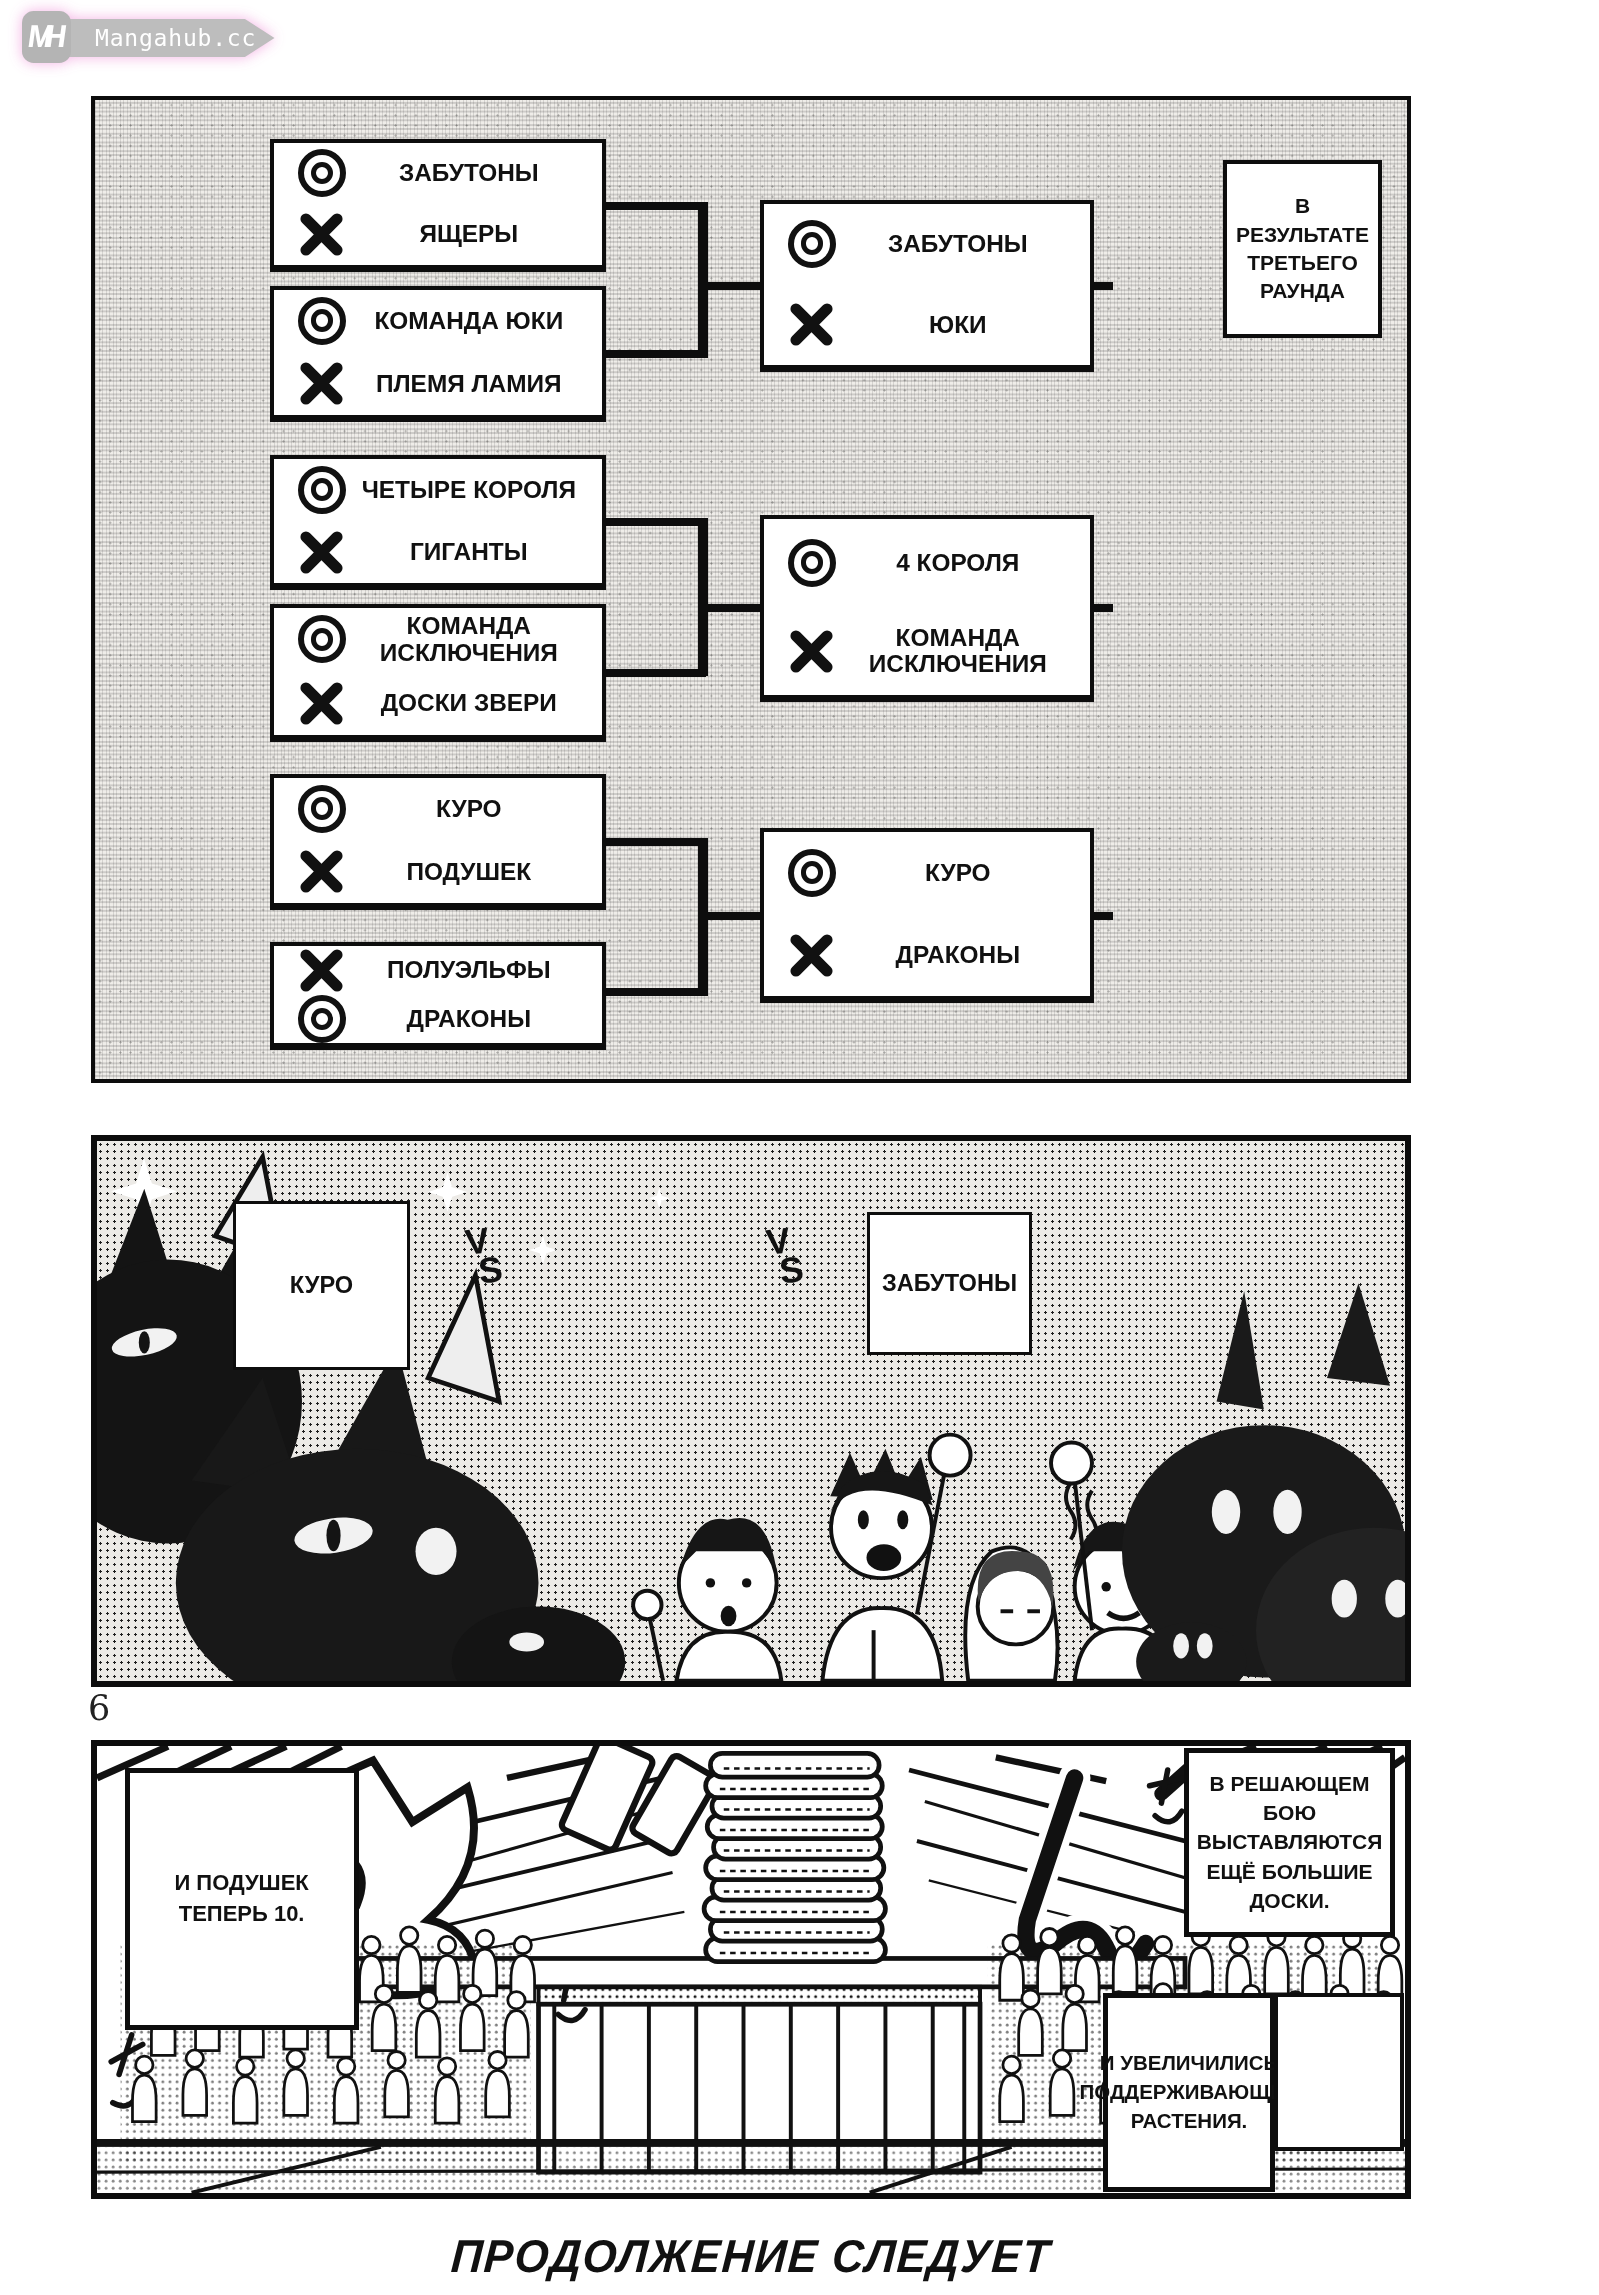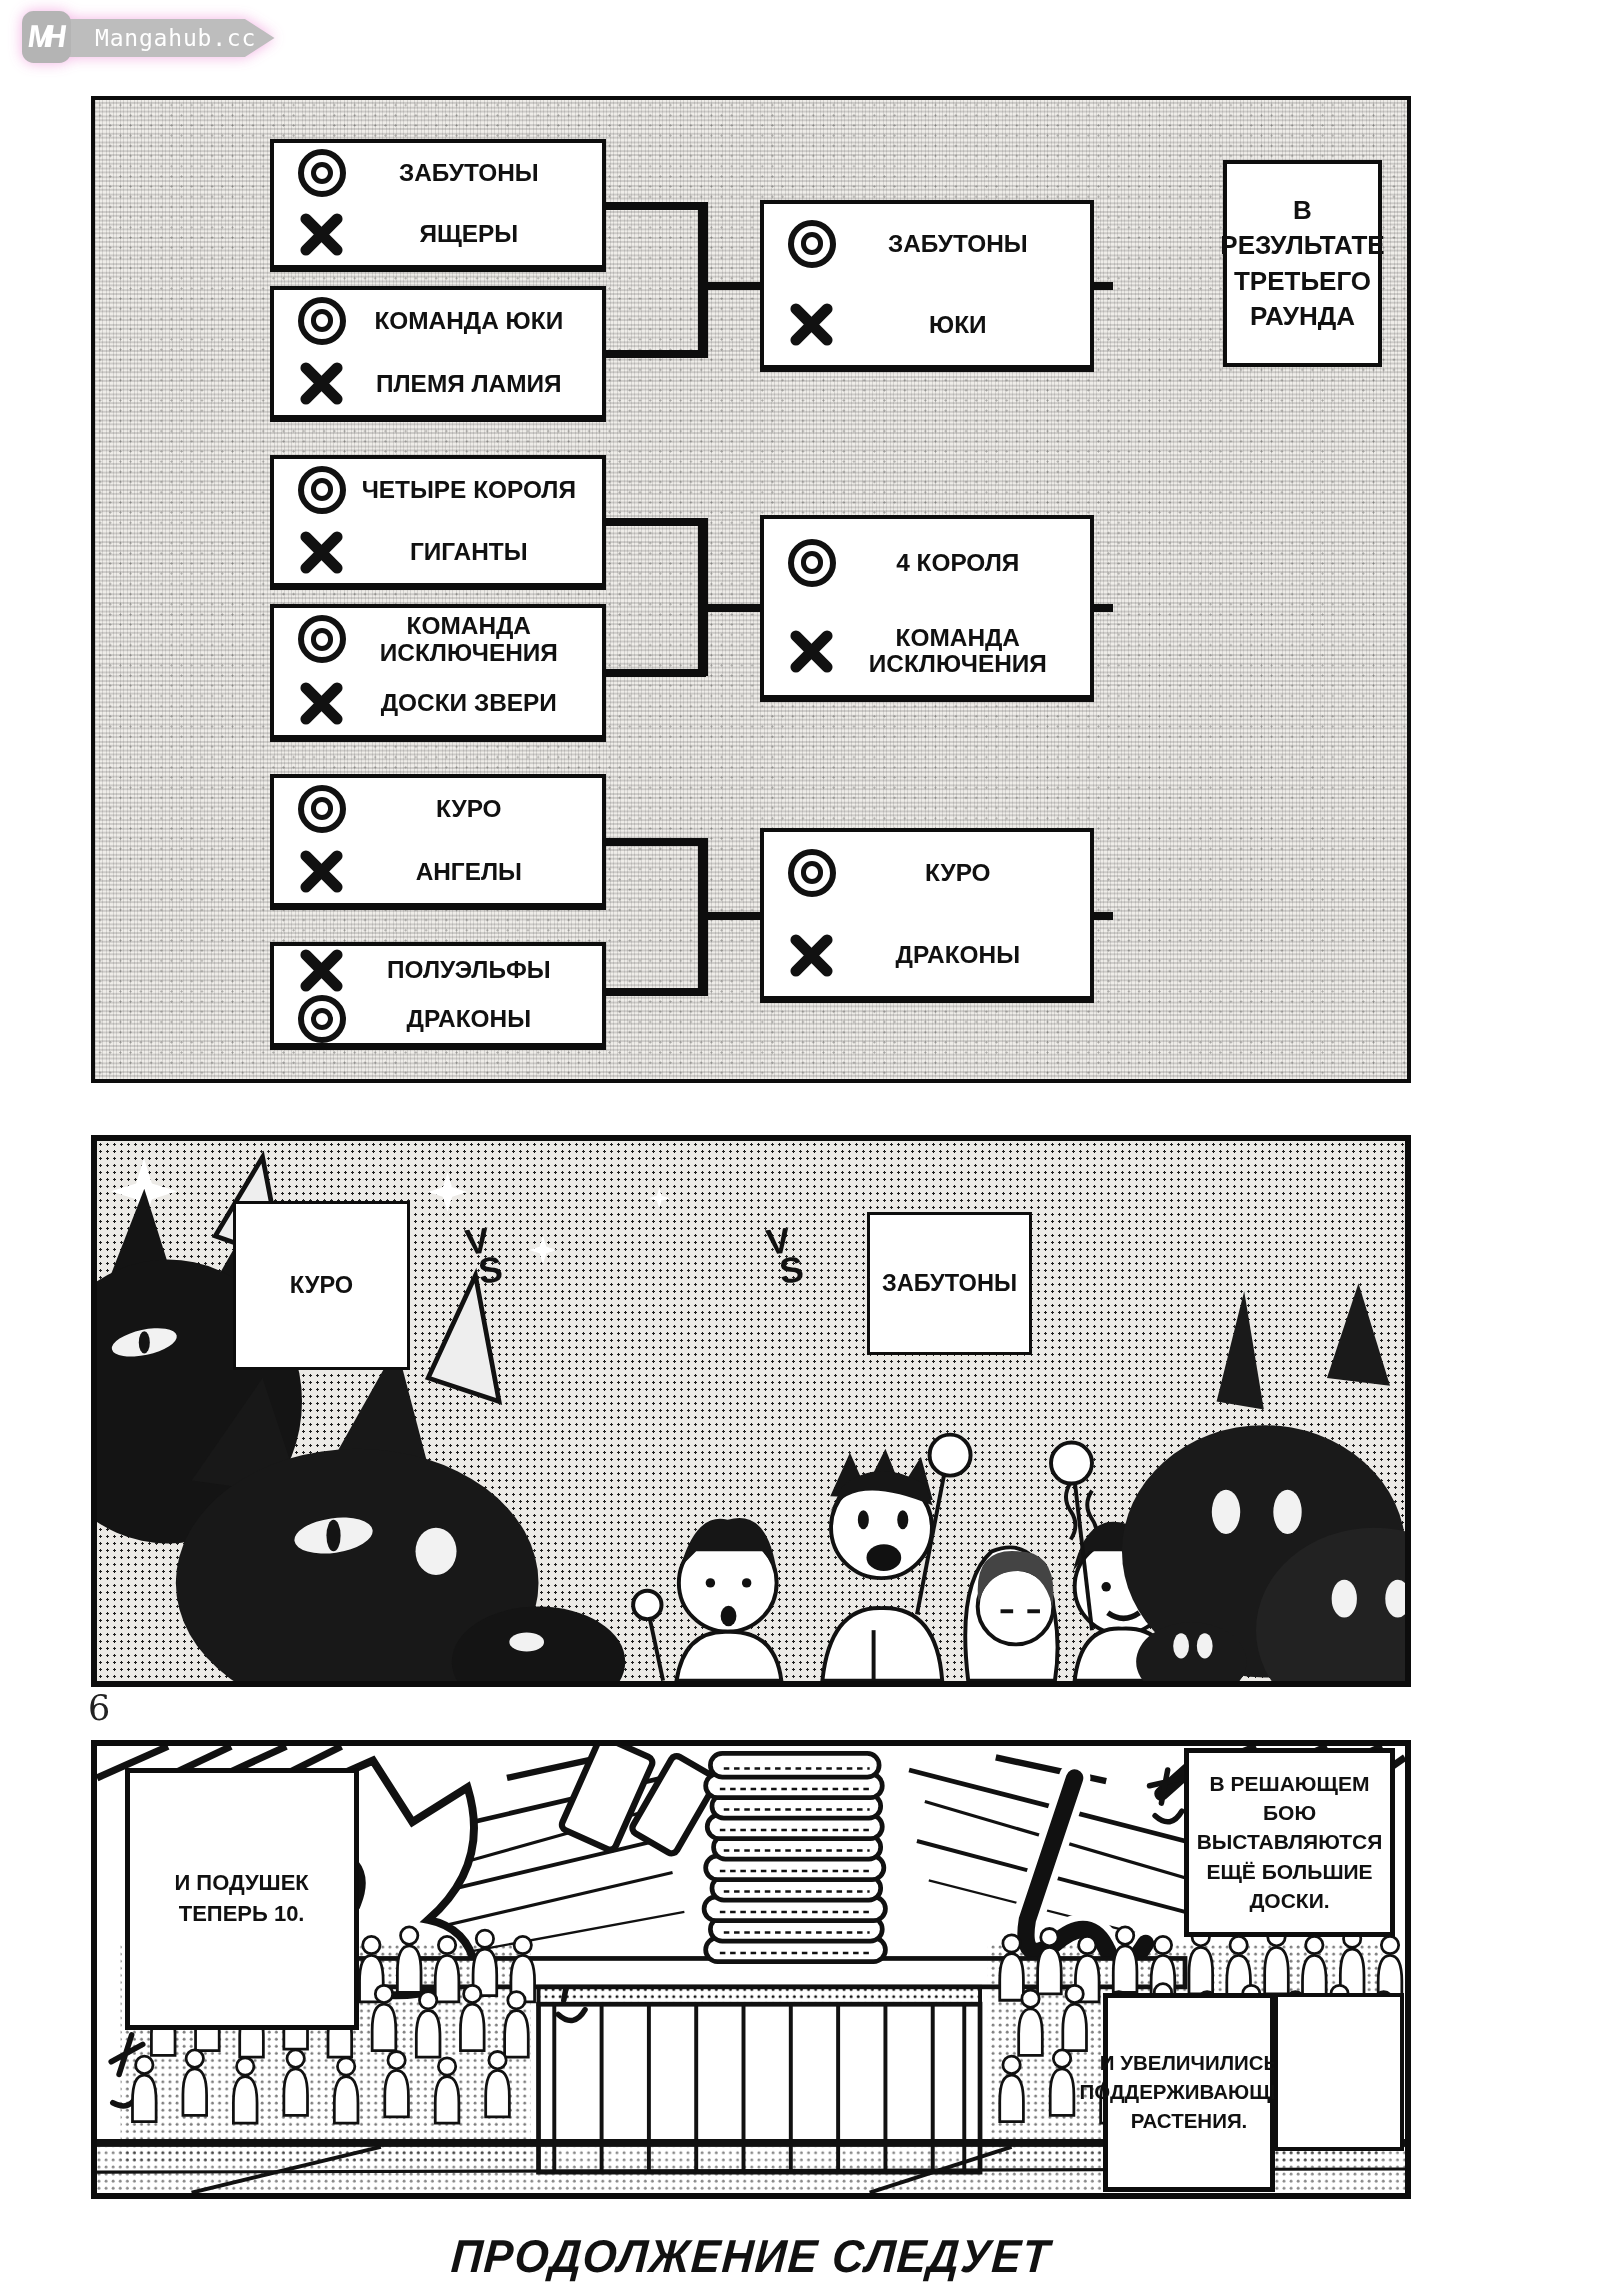--- a/index.html
+++ b/index.html
@@ -185,21 +185,21 @@
               <span class="win-inner"></span>
             </span>
           </span>
         <span class="tname">КУРО</span>
         </div>
       <div class="trow">
           <span class="ticon">
             <span class="xbar a"></span>
             <span class="xbar b"></span>
           </span>
-        <span class="tname">АНГЕЛЫ</span>
+        <span class="tname">ПОДУШЕК</span>
         </div>
     </div>
 
     <div class="tbox" style="top:842px;height:108px">
       <div class="trow">
           <span class="ticon">
             <span class="xbar a"></span>
             <span class="xbar b"></span>
           </span>
         <span class="tname">ПОЛУЭЛЬФЫ</span>
@@ -261,21 +261,21 @@
         </div>
       <div class="trow">
           <span class="ticon">
             <span class="xbar a"></span>
             <span class="xbar b"></span>
           </span>
         <span class="tname">ДРАКОНЫ</span>
         </div>
     </div>
 
-    <div class="capbox" style="left:1128px;top:60px;width:159px;height:207px;font-size:26px;line-height:1.35">
+    <div class="capbox" style="left:1128px;top:60px;width:159px;height:178px;font-size:21px;line-height:1.35">
       <span class="captext">В РЕЗУЛЬТАТЕ ТРЕТЬЕГО РАУНДА</span>
     </div>
   </div>
 
   <div class="panel" id="panel2">
 
     <div class="star" style="left:14px;top:17.3px;width:66px;height:66px"></div>
     <div class="star" style="left:118px;top:118px;width:35px;height:35px"></div>
     <div class="star" style="left:331px;top:31.5px;width:39px;height:39px"></div>
     <div class="star" style="left:260px;top:181px;width:25px;height:25px"></div>

